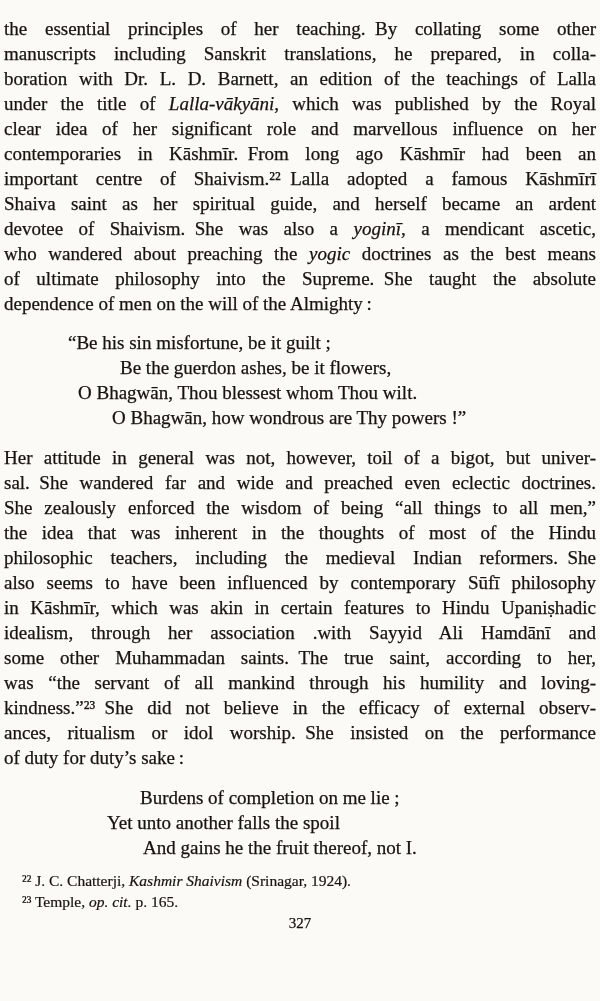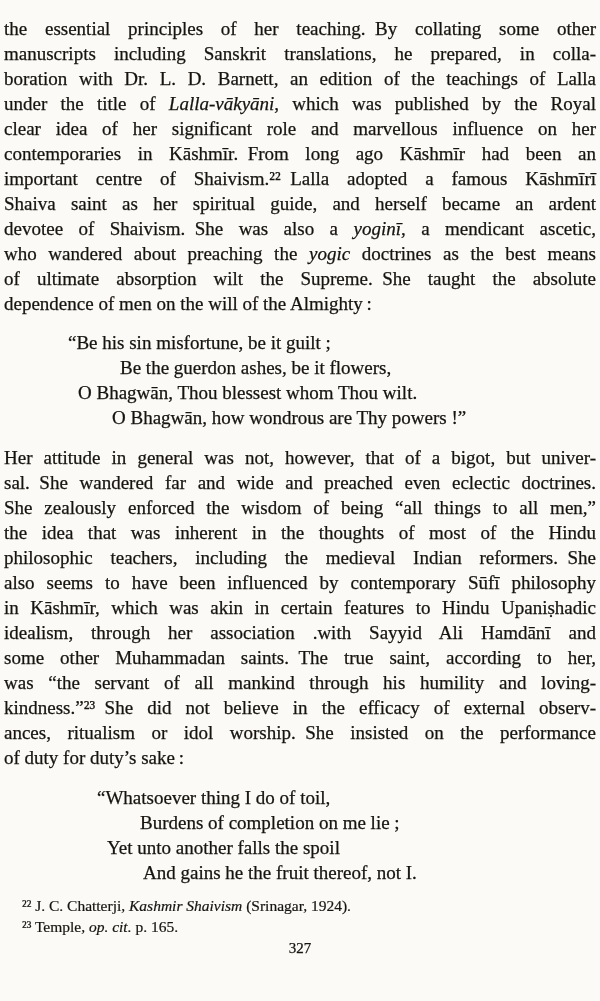--- a/index.html
+++ b/index.html
@@ -72,49 +72,48 @@
         <div class="line"><span>the essential principles of her teaching. By collating some other</span></div>
         <div class="line"><span>manuscripts including Sanskrit translations, he prepared, in colla-</span></div>
         <div class="line"><span>boration with Dr. L. D. Barnett, an edition of the teachings of Lalla</span></div>
         <div class="line"><span>under the title of </span><span class="it">Lalla-vākyāni</span><span>, which was published by the Royal</span></div>
         <div class="line"><span>clear idea of her significant role and marvellous influence on her</span></div>
         <div class="line"><span>contemporaries in Kāshmīr. From long ago Kāshmīr had been an</span></div>
         <div class="line"><span>important centre of Shaivism.²² Lalla adopted a famous Kāshmīrī</span></div>
         <div class="line"><span>Shaiva saint as her spiritual guide, and herself became an ardent</span></div>
         <div class="line"><span>devotee of Shaivism. She was also a </span><span class="it">yoginī</span><span>, a mendicant ascetic,</span></div>
         <div class="line"><span>who wandered about preaching the </span><span class="it">yogic</span><span> doctrines as the best means</span></div>
-        <div class="line"><span>of ultimate absorption wilt the Supreme. She taught the absolute</span></div>
+        <div class="line"><span>of ultimate philosophy into the Supreme. She taught the absolute</span></div>
         <div class="line plain"><span>dependence of men on the will of the Almighty :</span></div>
       </div>
 
     <div class="verse" id="verse1">
         <div class="line" style="padding-left: 64px;"><span>“Be his sin misfortune, be it guilt ;</span></div>
         <div class="line" style="padding-left: 116px;"><span>Be the guerdon ashes, be it flowers,</span></div>
         <div class="line" style="padding-left: 74px;"><span>O Bhagwān, Thou blessest whom Thou wilt.</span></div>
         <div class="line" style="padding-left: 108px;"><span>O Bhagwān, how wondrous are Thy powers !”</span></div>
       </div>
 
     <div class="para" id="para2">
-        <div class="line"><span>Her attitude in general was not, however, that of a bigot, but univer-</span></div>
+        <div class="line"><span>Her attitude in general was not, however, toil of a bigot, but univer-</span></div>
         <div class="line"><span>sal. She wandered far and wide and preached even eclectic doctrines.</span></div>
         <div class="line"><span>She zealously enforced the wisdom of being “all things to all men,”</span></div>
         <div class="line"><span>the idea that was inherent in the thoughts of most of the Hindu</span></div>
         <div class="line"><span>philosophic teachers, including the medieval Indian reformers. She</span></div>
         <div class="line"><span>also seems to have been influenced by contemporary Sūfī philosophy</span></div>
         <div class="line"><span>in Kāshmīr, which was akin in certain features to Hindu Upaniṣhadic</span></div>
         <div class="line"><span>idealism, through her association .with Sayyid Ali Hamdānī and</span></div>
         <div class="line"><span>some other Muhammadan saints. The true saint, according to her,</span></div>
         <div class="line"><span>was “the servant of all mankind through his humility and loving-</span></div>
         <div class="line"><span>kindness.”²³ She did not believe in the efficacy of external observ-</span></div>
         <div class="line"><span>ances, ritualism or idol worship. She insisted on the performance</span></div>
         <div class="line plain"><span>of duty for duty’s sake :</span></div>
       </div>
 
     <div class="verse" id="verse2">
-        <div class="line" style="padding-left: 93px;"><span>“Whatsoever thing I do of toil,</span></div>
         <div class="line" style="padding-left: 136px;"><span>Burdens of completion on me lie ;</span></div>
         <div class="line" style="padding-left: 103px;"><span>Yet unto another falls the spoil</span></div>
         <div class="line" style="padding-left: 139px;"><span>And gains he the fruit thereof, not I.</span></div>
       </div>
 
     <div class="footnotes">
         <div class="line"><span>²² J. C. Chatterji, </span><span class="it">Kashmir Shaivism</span><span> (Srinagar, 1924).</span></div>
         <div class="line"><span>²³ Temple, </span><span class="it">op. cit.</span><span> p. 165.</span></div>
       </div>
 

